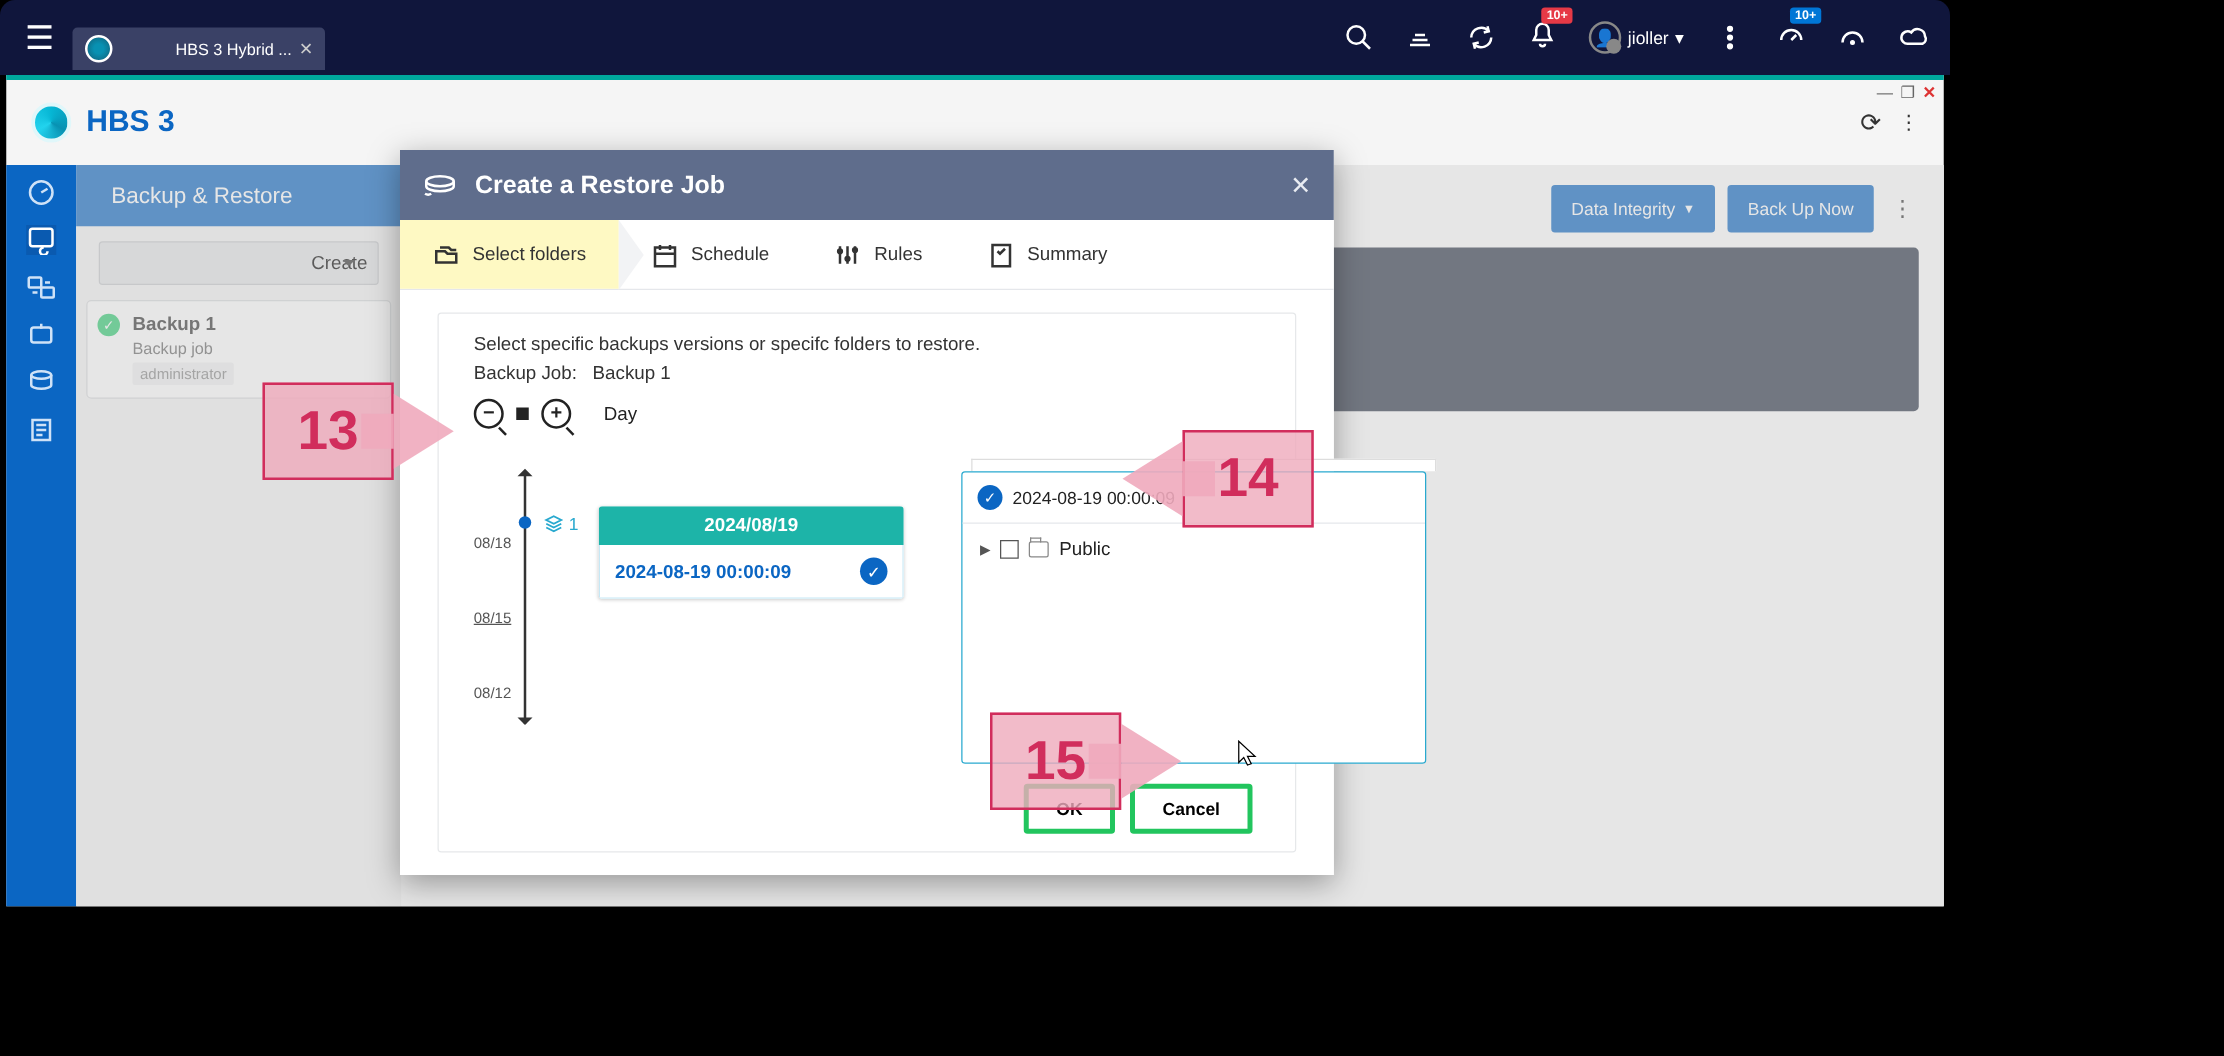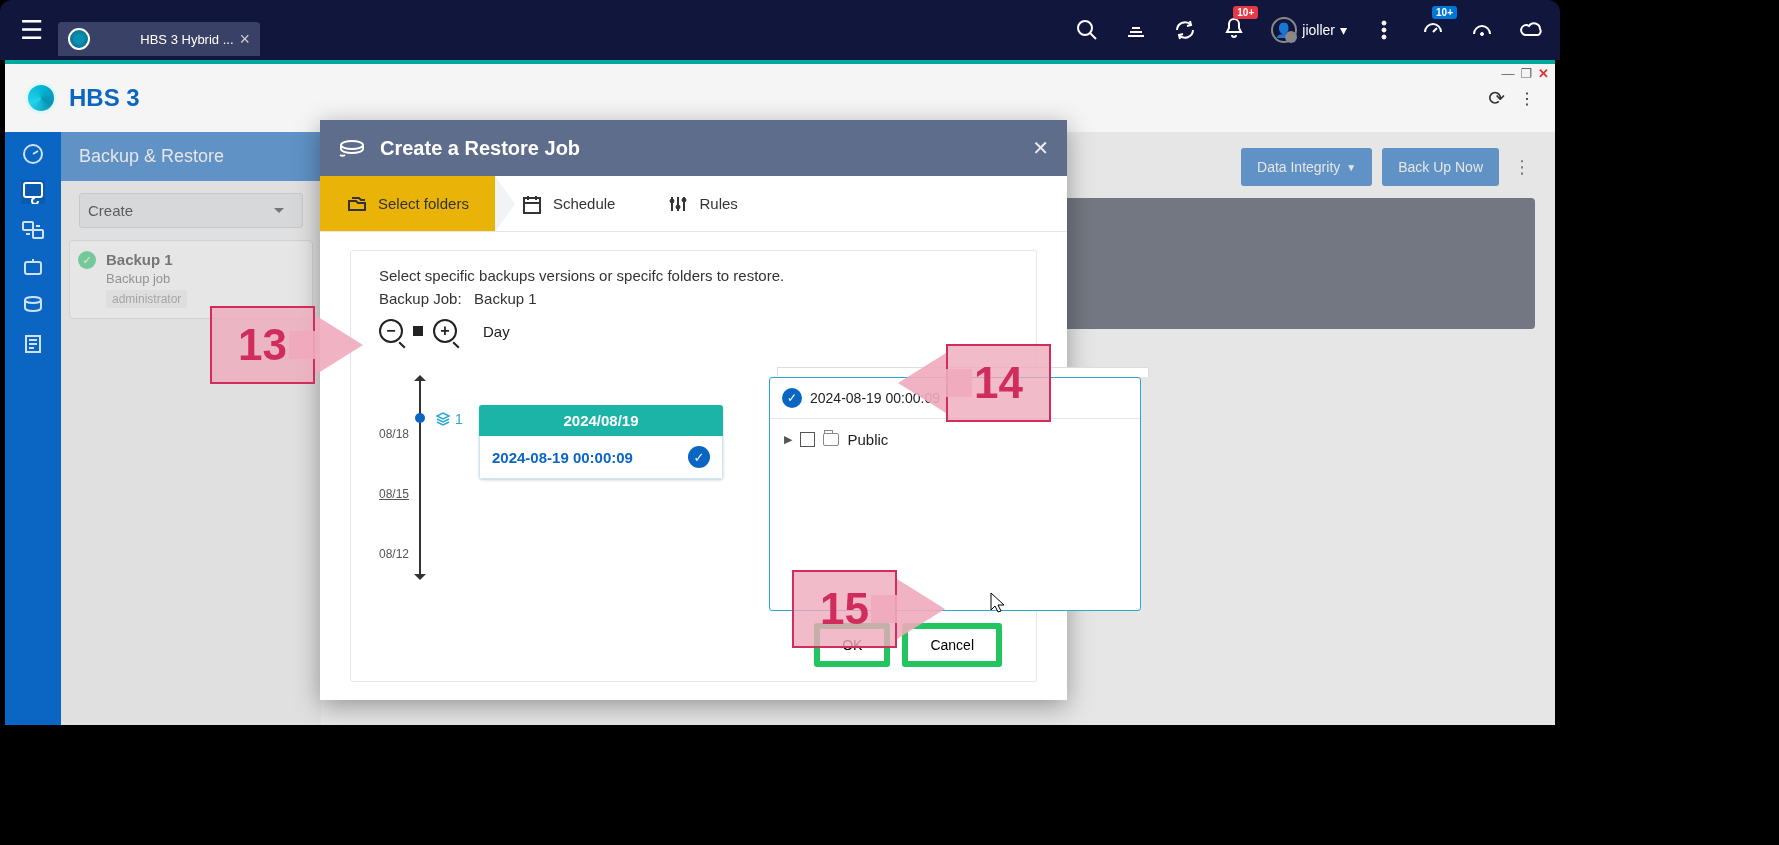--- a/index.html
+++ b/index.html
@@ -34,22 +34,22 @@
 .refresh-ico { font-size: 20px; }
 
 
 .app-body { display: flex; height: calc(100% - 68px); }
 .sidebar { width: 56px; background: #0b66c3; display: flex; flex-direction: column; align-items: center; padding-top: 10px; gap: 14px; }
 .sidebar .s-ico { width: 24px; height: 24px; fill: #cfe2f7; stroke: #cfe2f7; }
 .sidebar .s-ico.active { fill: #fff; stroke: #fff; background: #0a5ab0; }
 
 .content { flex: 1; display: flex; position: relative; }
 .left-panel { width: 260px; background: #f5f5f5; }
-.section-hdr { background: #0b66c3; color: #fff; padding: 14px 18px; font-size: 18px; font-weight: 400; }
-.create-dd { margin: 12px 18px; background: #e4e6e8; border: 1px solid #c6c9cc; border-radius: 3px; padding: 8px; text-align: left; font-size: 15px; position: relative; }
+.section-hdr { background: #0b66c3; color: #fff; padding: 14px 28px; font-size: 18px; font-weight: 400; }
+.create-dd { margin: 12px 18px; background: #e4e6e8; border: 1px solid #c6c9cc; border-radius: 3px; padding: 8px; text-align: right; font-size: 15px; position: relative; }
 .create-dd::after { content:''; position:absolute; right:18px; top:14px; border:5px solid transparent; border-top-color:#333; }
 .job-item { padding: 10px 12px; position: relative; }
 .job-item.selected { background: #fff; border: 1px solid #d8dadc; border-radius: 4px; margin: 6px 8px; }
 .job-check { position: absolute; left: 8px; top: 10px; width: 18px; height: 18px; border-radius: 50%; background: #2ecc71; color: #fff; font-size: 11px; display:flex; align-items:center; justify-content:center; }
 .job-name { font-size: 15px; font-weight: 600; color: #333; margin-left: 24px; }
 .job-type { font-size: 13px; color: #666; margin-left: 24px; margin-top: 3px; }
 .job-user { font-size: 12px; color: #888; background: #f0f1f2; padding: 2px 6px; display: inline-block; margin-left: 24px; margin-top: 4px; border-radius: 2px; }
 
 .main-panel { flex: 1; background: #fff; padding: 16px 20px; }
 .btn-row { display: flex; justify-content: flex-end; gap: 10px; margin-bottom: 12px; }
@@ -68,21 +68,21 @@
 .dim-overlay { position: absolute; inset: 0; background: rgba(200,200,200,0.45); }
 
 
 .dialog { position: absolute; top: 120px; left: 320px; width: 747px; height: 580px; background: #fff; box-shadow: 0 6px 24px rgba(0,0,0,.35); z-index: 50; display: flex; flex-direction: column; }
 .dialog-hdr { height: 56px; background: #5f6d8c; color: #fff; display: flex; align-items: center; padding: 0 18px; gap: 14px; }
 .dialog-hdr .dlg-ico { width: 28px; height: 22px; }
 .dialog-hdr .dlg-title { font-size: 20px; font-weight: 600; }
 .dialog-hdr .dlg-close { margin-left: auto; font-size: 20px; cursor: pointer; color: #e9ecf2; }
 .dialog-steps { height: 56px; display: flex; align-items: center; background: #fff; border-bottom: 1px solid #e5e7eb; }
 .step { display: flex; align-items: center; gap: 10px; padding: 0 26px; height: 100%; color: #333; font-size: 15px; position: relative; }
-.step.active { background: #eab308; }
+.step.active { background: #fef9c3; }
 .step.active::after { content:''; position:absolute; right:-20px; top:0; border:28px solid transparent; border-left:20px solid #f2f3f5; border-right:none; }
 .step-ico { width: 22px; height: 22px; stroke: #333; fill: none; }
 
 .dialog-body { flex: 1; background: #fff; padding: 18px 30px; position: relative; }
 .inner-pane { background: #fff; border: 1px solid #e6e8ea; border-radius: 3px; height: 100%; padding: 16px 20px 16px 28px; position: relative; }
 .desc { font-size: 15px; color: #333; }
 .jobline { font-size: 15px; color: #333; margin-top: 6px; }
 .zoom-row { display: flex; align-items: center; gap: 10px; margin-top: 12px; color: #222; }
 .zoom-btn { width: 24px; height: 24px; border: 2px solid #222; border-radius: 50%; display: flex; align-items: center; justify-content: center; font-size: 16px; font-weight: bold; position: relative; }
 .zoom-btn::after { content:''; position:absolute; bottom:-5px; right:-5px; width:8px; height:2px; background:#222; transform:rotate(45deg); }
@@ -109,21 +109,21 @@
 .folder-hdr .fcheck { width: 20px; height: 20px; border-radius: 50%; background: #0b66c3; color:#fff; display:flex; align-items:center; justify-content:center; font-size:12px; }
 .folder-hdr .ftime { font-size: 14px; color: #222; }
 .folder-body { padding: 12px 14px; }
 .folder-row { display: flex; align-items: center; gap: 8px; font-size: 15px; color: #222; }
 .folder-row .caret { color: #555; font-size: 11px; }
 .folder-row .cb { width: 15px; height: 15px; border: 1.5px solid #555; }
 .folder-row .fico { width: 16px; height: 13px; border: 1.5px solid #888; border-radius: 2px; position: relative; }
 .folder-row .fico::before { content:''; position:absolute; top:-4px; left:0; width:7px; height:3px; border:1.5px solid #888; border-bottom:none; }
 
 .dlg-btns { position: absolute; bottom: 14px; right: 34px; display: flex; gap: 12px; }
-.dlg-btn { border: 6px solid #22c55e; background: #fff; padding: 8px 22px; border-radius: 3px; font-size: 14px; }
+.dlg-btn { border: 4px solid #22c55e; background: #fff; padding: 8px 22px; border-radius: 3px; font-size: 14px; font-weight: bold; }
 
 
 .anno { position: absolute; z-index: 100; display: flex; align-items: center; }
 .anno-box { background: rgba(239,170,188,0.8); border: 2px solid #d12d5c; color: #d12d5c; font-size: 44px; font-weight: 700; padding: 12px 26px; }
 .anno-arrow { width: 0; height: 0; }
 .anno-arrow.right { border-top: 30px solid transparent; border-bottom: 30px solid transparent; border-left: 48px solid rgba(239,170,188,0.9); position: relative; }
 .anno-arrow.right::before { content:''; position:absolute; left:-74px; top:-14px; width:26px; height:28px; background:rgba(239,170,188,0.9); }
 .cursor { position: absolute; width: 16px; height: 22px; z-index: 90; }
 </style>
 </head>
@@ -288,20 +288,27 @@
       <span>Schedule</span>
     </div>
     <div class="step">
       <svg class="step-ico">
           <path d="M5 4v14 M11 4v14 M17 4v14" stroke-width="2"></path>
           <circle cx="5" cy="8" r="2" fill="#333"></circle>
           <circle cx="11" cy="14" r="2" fill="#333"></circle>
           <circle cx="17" cy="7" r="2" fill="#333"></circle>
         </svg>
       <span>Rules</span>
+    </div>
+    <div class="step">
+      <svg class="step-ico">
+          <rect x="4" y="3" width="14" height="17" stroke-width="2"></rect>
+          <path d="M8 8l2 2 4-4" stroke-width="2"></path>
+        </svg>
+      <span>Summary</span>
     </div>
   </div>
   <div class="dialog-body">
     <div class="inner-pane">
       <div class="desc">Select specific backups versions or specifc folders to restore.</div>
       <div class="jobline">
         <span>Backup Job:</span>&nbsp;&nbsp;
         <span>Backup 1</span>
       </div>
       <div class="zoom-row">

